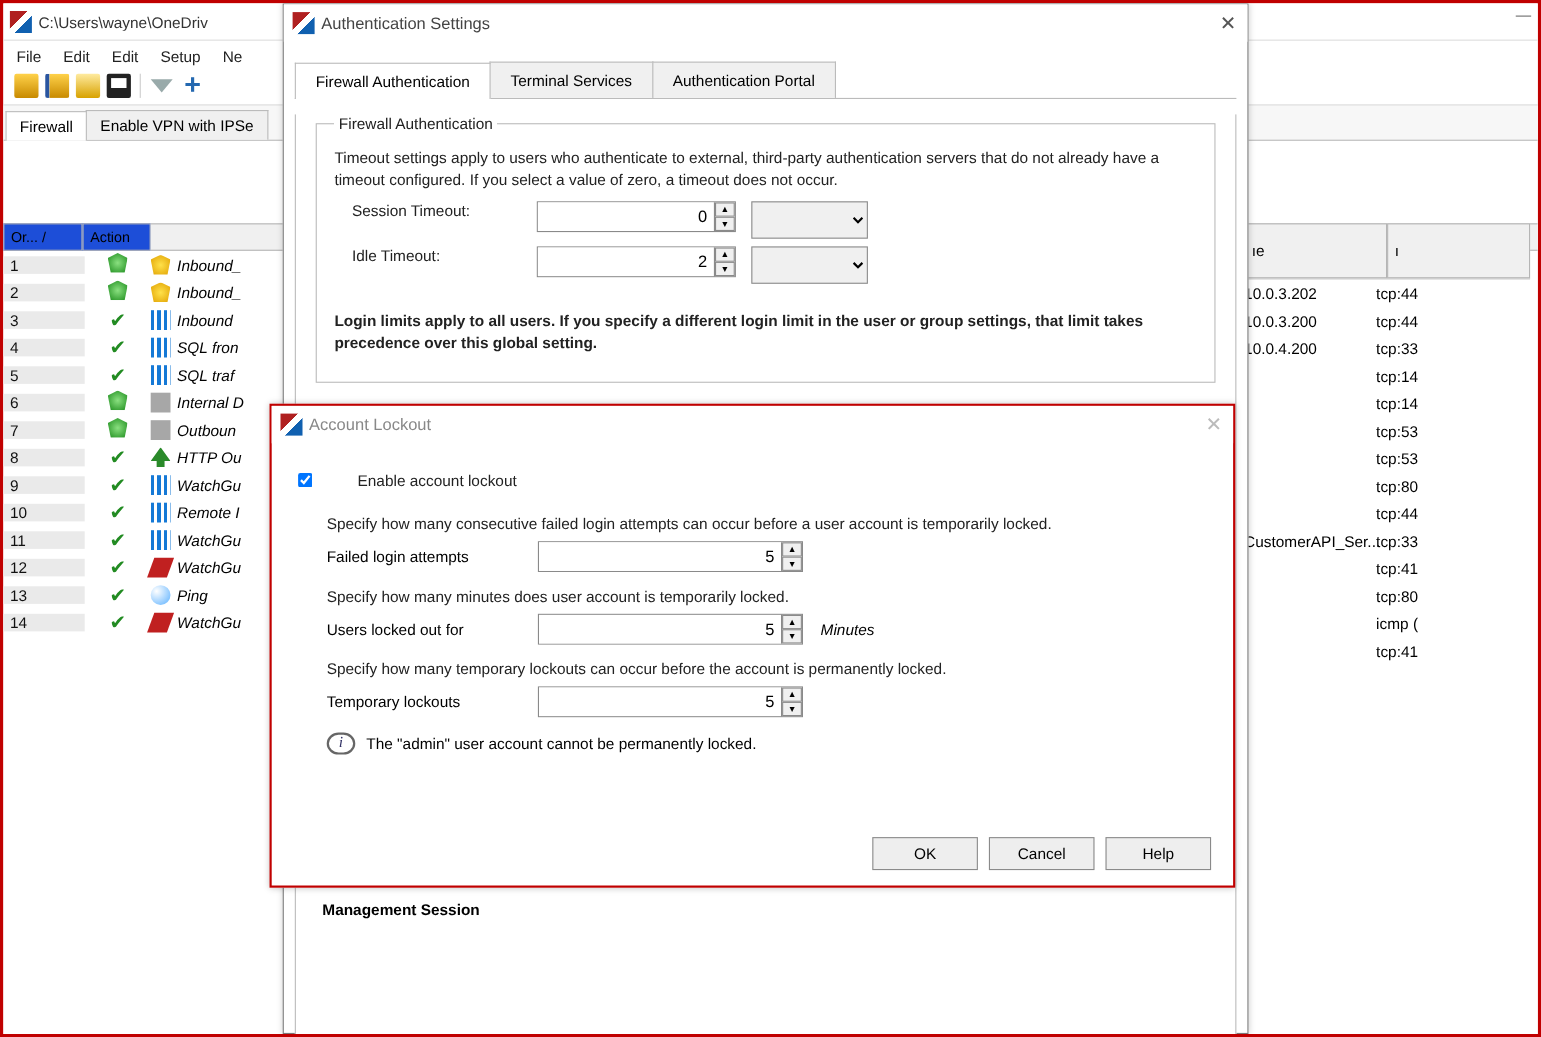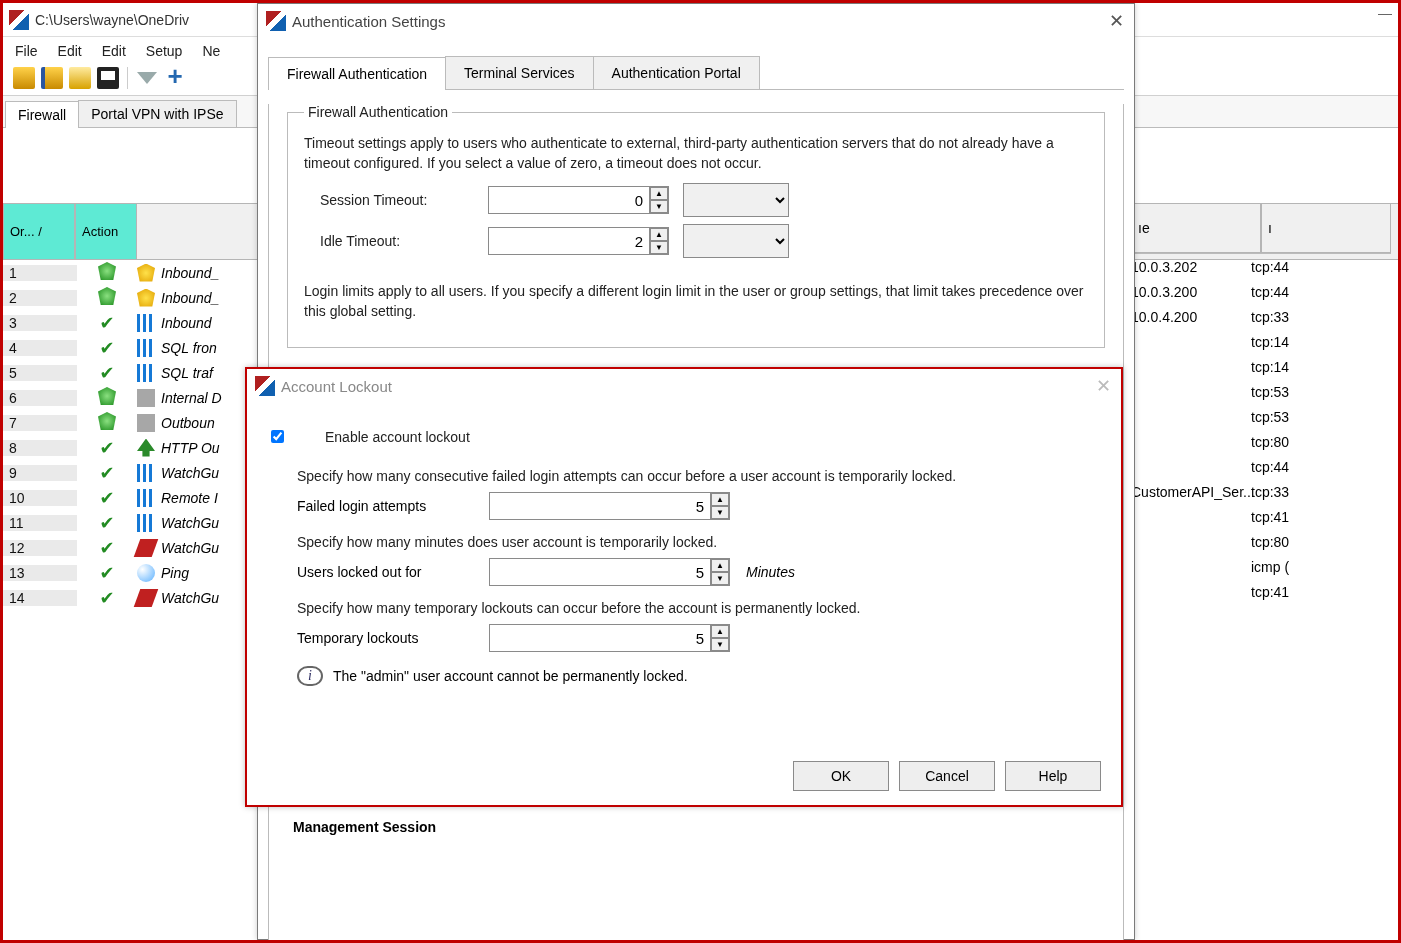--- a/index.html
+++ b/index.html
@@ -26,21 +26,21 @@
   .ic-plus{color:#2468b0;font-size:26px;line-height:18px;font-weight:bold;text-align:center;}
   .toolbar .sep{width:1px;height:22px;background:#ccc;margin:0 2px;}
 
   .tabstrip { display:flex; padding:4px 6px 0 2px; border-bottom:1px solid #bbb; background:#f7f7f7;}
   .tabstrip .tab { padding:5px 12px; border:1px solid #bbb; border-bottom:none; background:#f0f0f0; margin-right:-1px; }
   .tabstrip .tab.active { background:#fff; position:relative; top:1px; }
 
   
   .bg-grid { position:absolute; left:0; top:200px; width:1395px; }
   .bg-head { display:flex; }
-  .bg-head .h { border:1px solid #b5b5b5; background:#5eead4; padding:20px 6px; font-size:13px; }
+  .bg-head .h { border:1px solid #b5b5b5; background:#1d4ed8; padding:4px 6px; font-size:13px; }
   .bg-head .spacer { flex:1; border-top:1px solid #b5b5b5;border-bottom:1px solid #b5b5b5; background:#f0f0f0;}
   .bg-rows { }
   .bg-row { display:flex; align-items:center; height:25px; }
   .col-ord { width:74px; padding-left:6px; background:#eaeaea; color:#111;}
   .col-act { width:60px; text-align:center; }
   .col-name { width:110px; display:flex; align-items:center; gap:6px; white-space:nowrap;font-style:italic;}
   .col-ip  { width:120px; white-space:nowrap;}
   .col-port{ width:60px; white-space:nowrap;}
   .chk { color:#228b22; font-size:18px; line-height:18px;}
   .pic { width:18px; height:18px; display:inline-block;}
@@ -62,21 +62,21 @@
   .dlg-title{color:#444;font-size:15px;}
   .dlg-close{position:absolute;right:10px;top:6px;color:#555;font-size:18px;}
   .auth-tabs{display:flex;margin:18px 10px 0 10px;border-bottom:1px solid #bbb;}
   .auth-tabs .tab{padding:8px 18px;border:1px solid #bbb;border-bottom:none;background:#f0f0f0;margin-right:-1px;}
   .auth-tabs .tab.active{background:#fff;position:relative;top:1px;}
   .auth-body{border:1px solid #bbb;border-top:none;margin:0 10px;padding:0 0 40px 0;background:#fff;min-height:850px;}
 
   fieldset.group{border:1px solid #bbb;margin:14px 18px;padding:10px 16px 16px 16px;}
   fieldset.group>legend{padding:0 4px;color:#222;}
   .para{color:#222;line-height:1.4;margin:4px 0 10px 0;}
-  .row{display:flex;align-items:center;margin:7px 16px;}
+  .row{display:flex;align-items:flex-start;margin:7px 16px;}
   .lbl{width:168px;text-align:left;color:#222;}
   .spin{display:flex;align-items:center;border:1px solid #8a8a8a;height:28px;background:#fff;}
   .spin input{border:none;height:26px;width:160px;text-align:right;padding-right:6px;font-size:15px;outline:none;}
   .stepper{display:flex;flex-direction:column;border-left:1px solid #8a8a8a;}
   .stepper button{width:18px;height:13px;border:1px solid #8a8a8a;background:#f0f0f0;font-size:8px;line-height:8px;padding:0;}
   select.unit{margin-left:14px;width:106px;height:28px;border:1px solid #8a8a8a;background:#f0f0f0;padding:16px 6px;}
 
   .mgmt-head{font-weight:700;margin:26px 24px 0 24px;}
 
   
@@ -124,21 +124,21 @@
       <span class="tb ic-fold"></span>
       <span class="tb ic-save"></span>
       <span class="sep"></span>
       <span class="tb" style="display:flex;align-items:center;justify-content:center;">
           <span class="ic-filter"></span>
         </span>
       <span class="tb ic-plus">+</span>
     </div>
     <div class="tabstrip">
       <div class="tab active">Firewall</div>
-      <div class="tab">Portal VPN with IPSe</div>
+      <div class="tab">Enable VPN with IPSe</div>
     </div>
 
     <div class="bg-grid">
       <div class="bg-head">
         <div class="h" style="width:72px;">Or... /</div>
         <div class="h" style="width:62px;">Action</div>
         <div class="spacer"></div>
       </div>
       <div class="bg-rows" id="bg-rows">
           <div class="bg-row">
@@ -361,21 +361,21 @@
             <div class="stepper">
               <button>▲</button>
               <button>▼</button>
             </div>
           </div>
           <select class="unit">
             <option>hours</option>
           </select>
         </div>
 
-        <div class="para" style="margin-top:24px;">Login limits apply to all users. If you specify a different login limit in the user or group settings, that limit takes precedence over this global setting.</div>
+        <div class="para" style="margin-top:24px;font-weight:bold;">Login limits apply to all users. If you specify a different login limit in the user or group settings, that limit takes precedence over this global setting.</div>
       </fieldset>
 
       <div style="height:430px;"></div>
       <hr style="margin:0 24px;border:none;border-top:1px solid #bbb;">
       <div class="mgmt-head">Management Session</div>
     </div>
   </div>
 
   <div class="lockout-dlg">
     <div class="dlg-titlebar">

